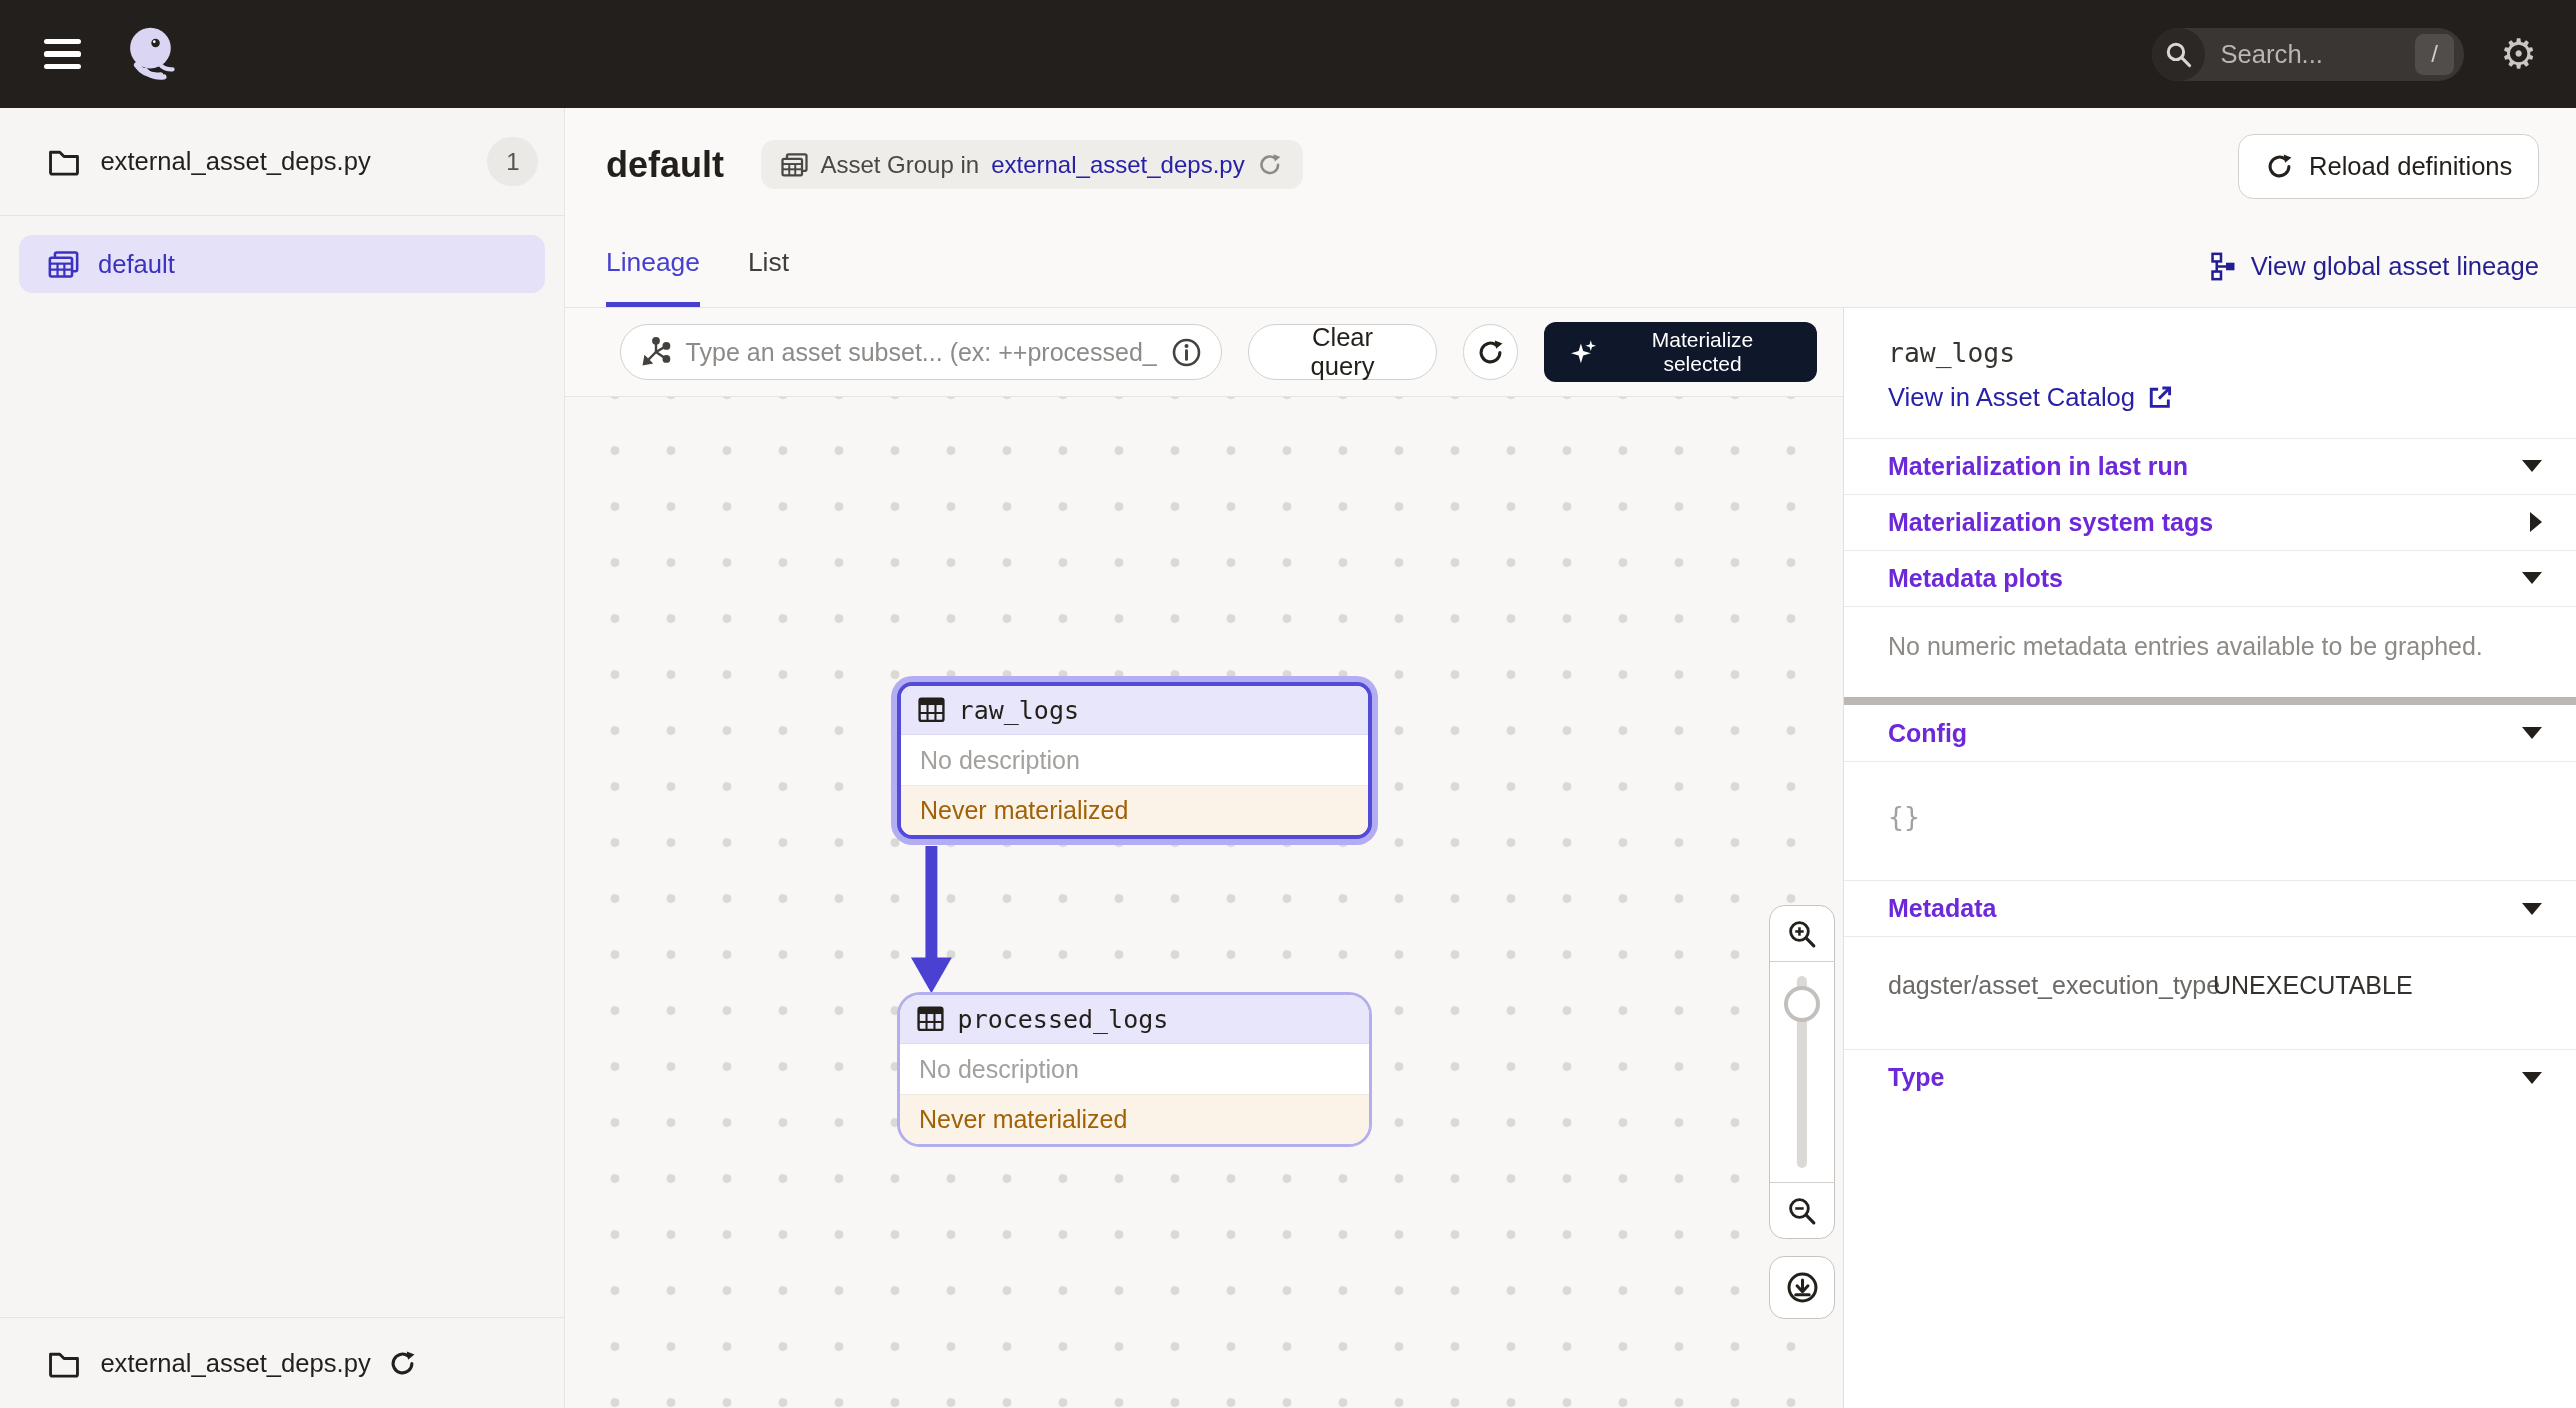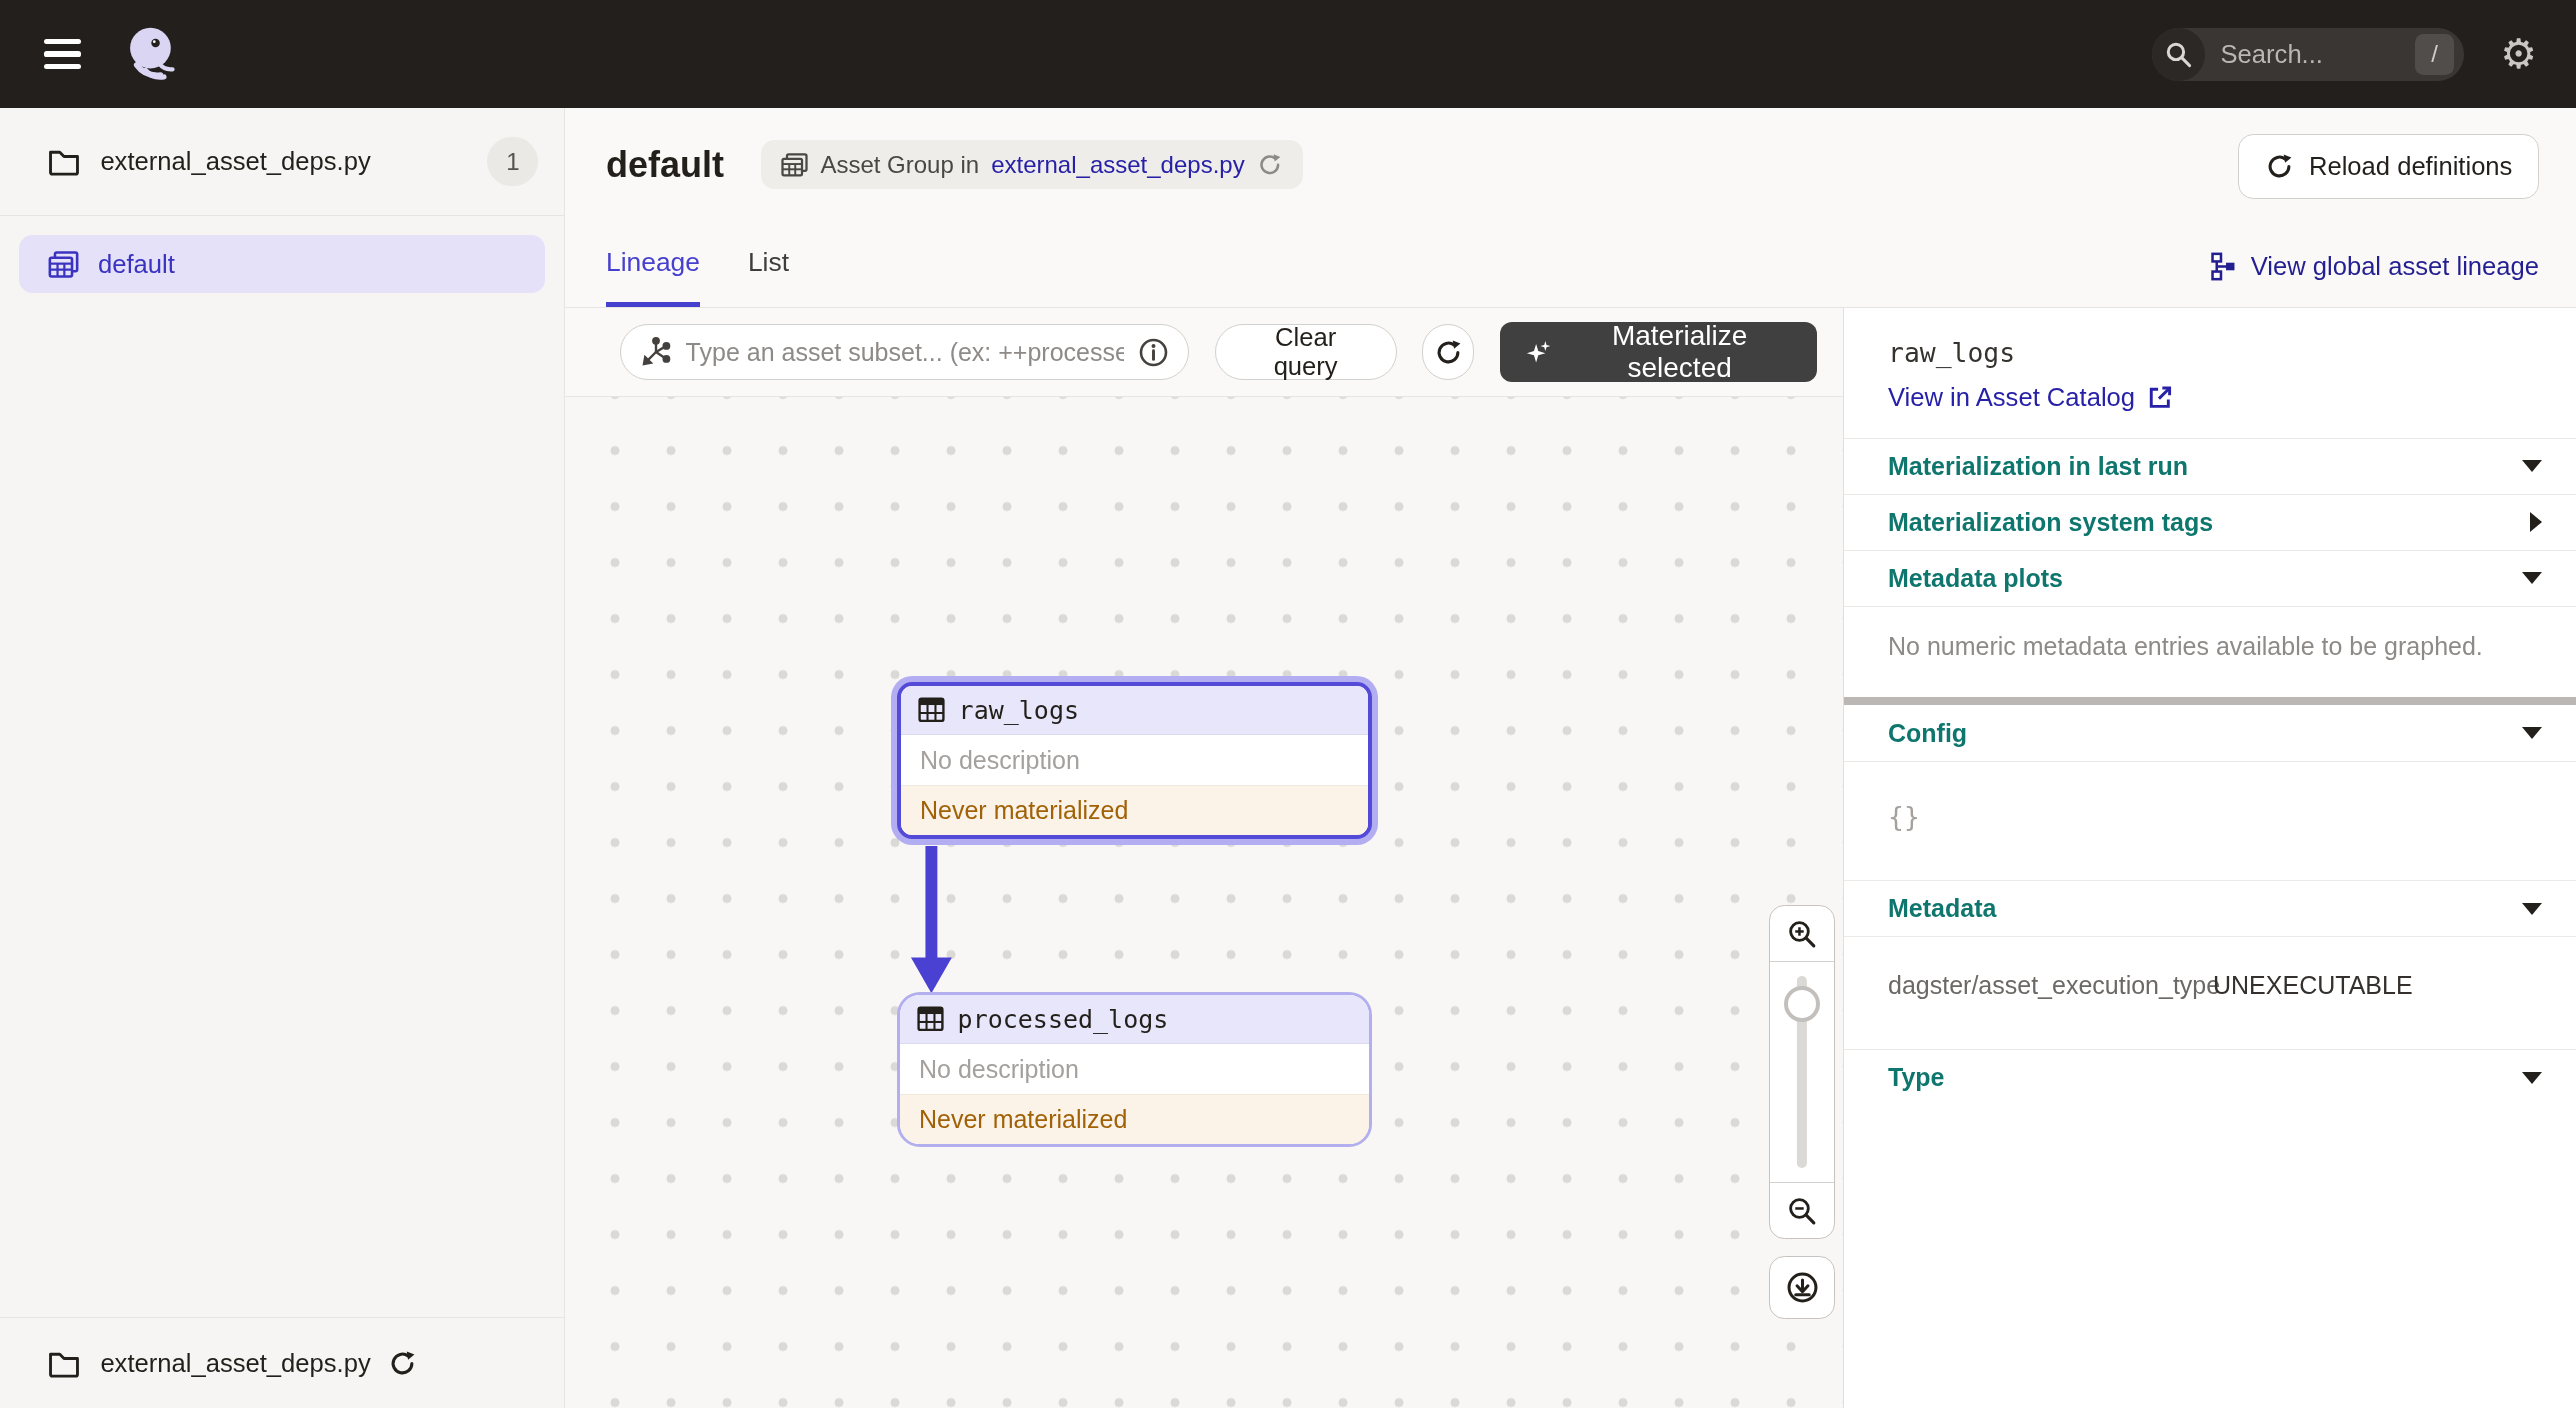--- a/index.html
+++ b/index.html
@@ -50,21 +50,21 @@
   .global-link { margin-left:auto; display:flex; align-items:center; gap:13.6px; font-size:25.6px; color:#241f91; text-decoration:none; cursor:pointer; padding-bottom:25.6px; }
 
   .main-body { flex:1; display:flex; min-height:0; }
   .graph-col { width:1278px; flex:0 0 auto; display:flex; flex-direction:column; min-height:0; }
   .toolbar { height:89px; flex:0 0 auto; background:#faf9f7; border-bottom:1.7px solid #e7e5e2; display:flex; align-items:center; padding:0 25.6px 0 55px; gap:25.6px; }
   .query-input { width:613px; height:56px; background:#ffffff; border:1.7px solid #d2d0cd; border-radius:28px; display:flex; align-items:center; padding:0 19px; gap:13.6px; }
   .query-input input { flex:1; border:none; outline:none; background:transparent; font-size:25px; font-family:inherit; color:#231f1b; min-width:0; }
   .query-input input::placeholder { color:#8d8a87; }
   .toolbar-btn { height:56px; background:#ffffff; border:1.7px solid #d2d0cd; border-radius:28px; font-size:25.6px; font-family:inherit; color:#231f1b; padding:0 29px; cursor:pointer; display:flex; align-items:center; }
   .refresh-btn { width:56px; padding:0; justify-content:center; }
-  .materialize-btn { height:60px; background:#404040; border:none; border-radius:12px; color:#ffffff; font-size:28px; font-family:inherit; padding:0 24px; display:flex; align-items:center; gap:13.6px; cursor:not-allowed; }
+  .materialize-btn { height:60px; background:#0f172a; border:none; border-radius:12px; color:#ffffff; font-size:21px; font-family:inherit; padding:0 24px; display:flex; align-items:center; gap:13.6px; cursor:not-allowed; }
 
   .canvas { flex:1; position:relative; background-color:#f8f7f5; background-image:radial-gradient(circle, #dbd9d6 4.3px, transparent 4.7px); background-size:56px 56px; background-position:22px 25.6px; overflow:hidden; }
 
   .asset-node { position:absolute; width:475px; background:#ffffff; border-radius:23px; overflow:hidden; cursor:pointer; }
   .asset-node.plain { border:3.4px solid #b3aeee; }
   .asset-node.selected { border:4.3px solid #544ad8; box-shadow:0 0 0 6px #b3adf2; border-radius:15.3px; }
   .node-header { height:49px; background:#e8e6fa; display:flex; align-items:center; padding:0 17px; gap:13.6px; border-bottom:1.7px solid #dbd8f0; }
   .node-name { font-family:"DejaVu Sans Mono", monospace; font-size:25px; font-weight:500; color:#231f1b; }
   .node-desc { height:51px; display:flex; align-items:center; padding:0 19px; font-size:25px; color:#a3a09d; border-bottom:1.7px solid #efe9e0; }
   .node-status { height:49px; display:flex; align-items:center; padding:0 19px; font-size:25px; background:#fbf2e8; color:#a16207; }
@@ -79,21 +79,21 @@
   .slider-track { position:absolute; left:50%; transform:translateX(-50%); top:13.6px; bottom:13.6px; width:10.2px; background:#dbd9d6; border-radius:5.1px; }
   .slider-thumb { position:absolute; left:50%; transform:translateX(-50%); top:24px; width:36px; height:36px; background:#ffffff; border:4.3px solid #c2bfbc; border-radius:50%; cursor:grab; }
   .recenter-btn { position:absolute; left:1204px; top:859px; width:66px; height:63px; background:#ffffff; border:1.7px solid #c6c3c0; border-radius:15.3px; display:flex; align-items:center; justify-content:center; color:#231f1b; cursor:pointer; }
 
   
   .detail-panel { flex:1; background:#ffffff; border-left:1.7px solid #e2e0dd; overflow:hidden; display:flex; flex-direction:column; }
   .panel-head { padding:29px 34px 25.6px 44px; }
   .panel-title { font-family:"DejaVu Sans Mono", monospace; font-size:26.4px; color:#36332f; }
   .catalog-link { margin-top:15.3px; display:flex; align-items:center; gap:12px; font-size:25.6px; color:#2721a8; text-decoration:none; cursor:pointer; }
   .sect-header { border-top:1.7px solid #eceae7; height:56px; display:flex; align-items:center; padding:0 34px 0 44px; cursor:pointer; }
-  .sect-label { font-size:25px; font-weight:700; color:#0f766e; }
+  .sect-label { font-size:25px; font-weight:700; color:#6d28d9; }
   .caret-down { margin-left:auto; width:0; height:0; border-left:10.2px solid transparent; border-right:10.2px solid transparent; border-top:12.8px solid #231f1b; }
   .caret-right { margin-left:auto; width:0; height:0; border-top:10.2px solid transparent; border-bottom:10.2px solid transparent; border-left:12.8px solid #231f1b; }
   .sect-content { border-top:1.7px solid #eceae7; padding:25.6px 34px 36px 44px; font-size:25px; color:#8d8a87; }
   .sect-content.config-val { font-family:"DejaVu Sans Mono", monospace; font-size:26.4px; color:#a3a09d; padding:39px 34px 48px 44px; }
   .splitter { height:7.7px; background:#bab7b4; cursor:row-resize; }
   .meta-row { display:flex; }
   .meta-key { color:#6b6865; width:325px; flex:0 0 auto; }
   .meta-val { color:#33302d; }
   .sect-content.meta-wrap { padding:34px 34px 49px 44px; }
   .sect-content.type-val { font-family:"DejaVu Sans Mono", monospace; color:#33302d; padding:31px 34px 63px 44px; font-size:25.6px; }

